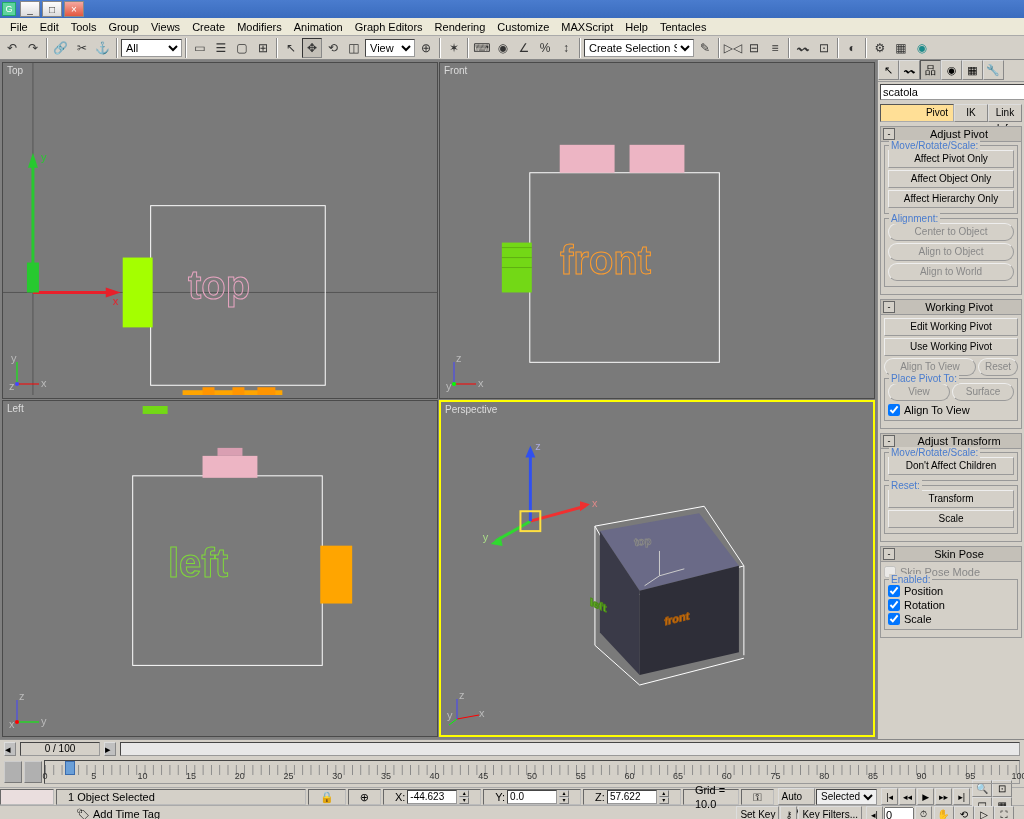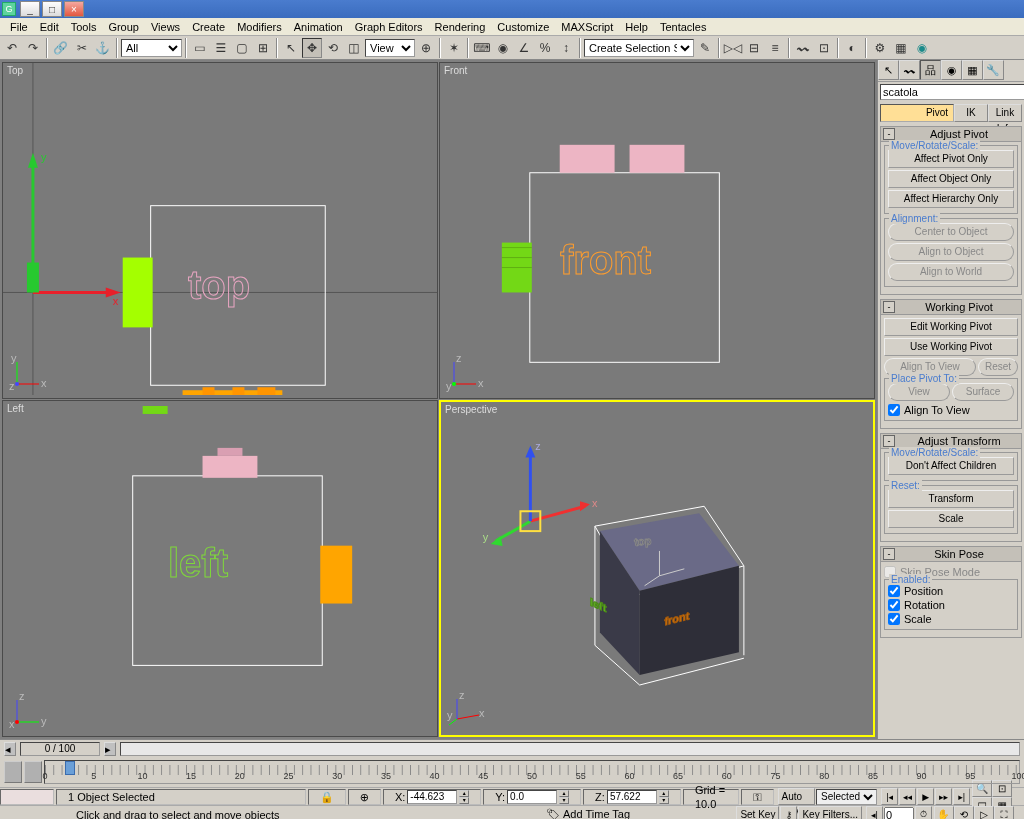--- a/index.html
+++ b/index.html
@@ -494,21 +494,20 @@
   <div class="nav-controls">
     <div class="btn">🔍</div>
     <div class="btn">⊡</div>
     <div class="btn">◱</div>
     <div class="btn">▦</div>
   </div>
 </div>
 
 <div class="prompt-row">
   <div class="status-cell" style="width:76px"></div>
-  <div class="status-cell" style="flex:0 0 470px">Click and drag to select and move objects</div>
   <div class="status-cell"><span>🏷</span>&nbsp;<span>Add Time Tag</span></div>
   <div style="flex:1"></div>
   <div class="anim-controls">
     <div class="key-btn">Set Key</div>
     <div class="btn">⚷</div>
     <div class="key-btn">Key Filters...</div>
   </div>
   <div class="anim-controls">
     <div class="btn">◂|</div>
     <input class="coord" style="width: 30px;" value="0">

